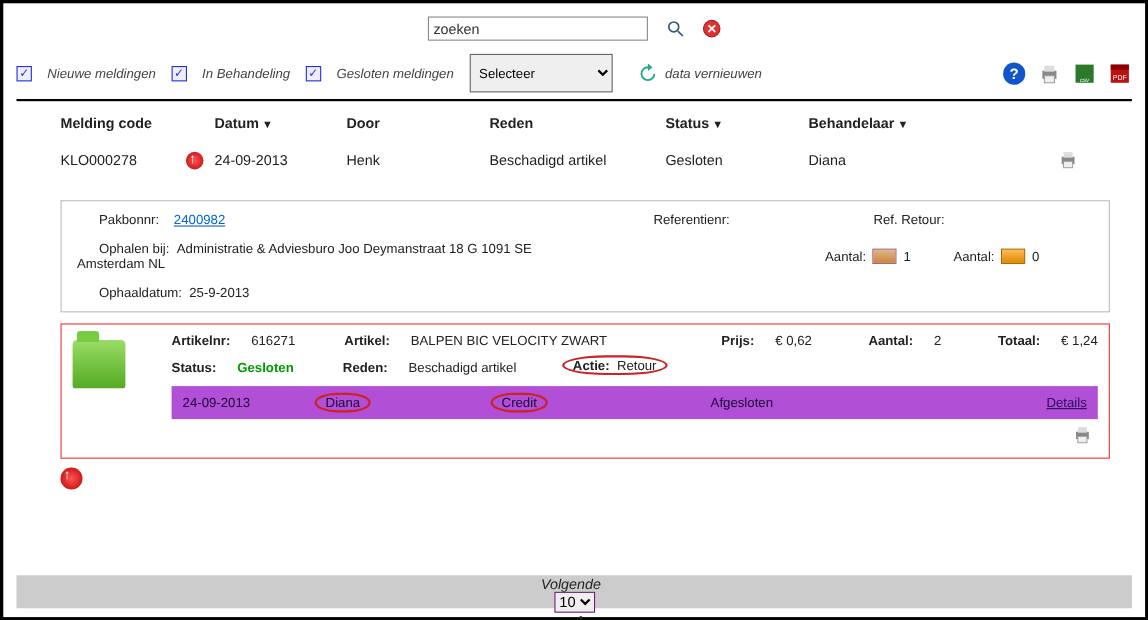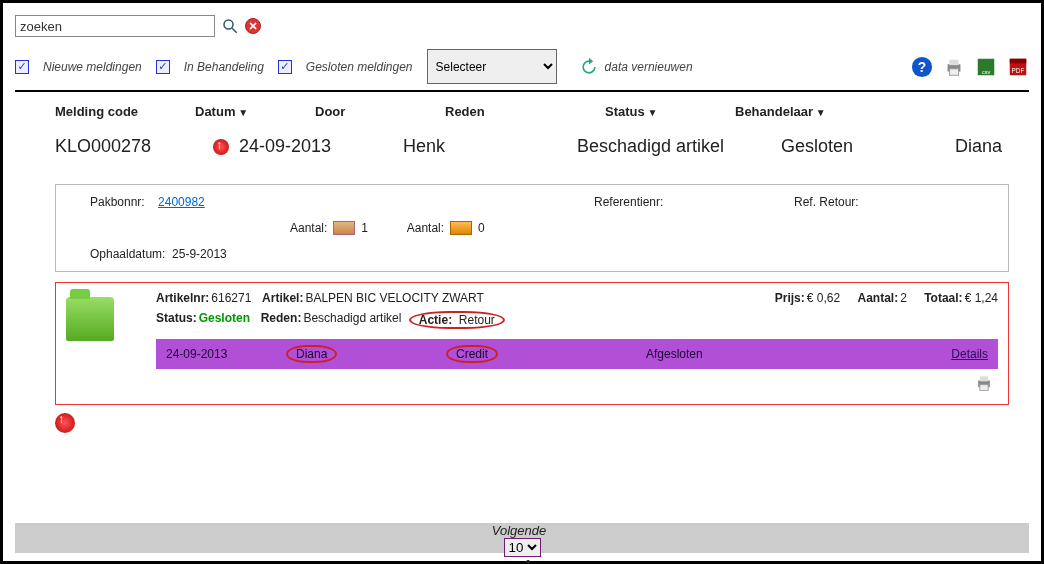--- a/index.html
+++ b/index.html
@@ -1,51 +1,51 @@
 <!DOCTYPE html>
 <html><head>
 <meta charset="utf-8">
 <style>
   * { box-sizing: border-box; }
   body { margin:0; font-family: Arial, Helvetica, sans-serif; font-size:12px; color:#222; background:#fff;}
   .wrap { width:1044px; height:564px; border:3px solid #000; padding:8px 12px 0 12px; background:#fff; position:relative;}
-  .topbar { display:flex; align-items:center; gap:6px; margin:4px 0 12px 0;}
+  .topbar { display:flex; align-items:center; gap:16px; margin:4px 0 12px 0;justify-content:center;}
   .search { width:200px; height:22px; border:1px solid #888; padding:2px 4px; font-size:13px; color:#333;}
   .mag { width:18px; height:18px; cursor:pointer;}
   .xbtn { width:16px;height:16px;border-radius:50%; background:#d33; color:#fff; display:flex;align-items:center;justify-content:center;font-weight:bold; font-size:11px; cursor:pointer; border:1px solid #a22;}
   .filterrow { display:flex; align-items:center; gap:14px; margin-bottom:6px;}
   .chk { width:14px;height:14px;border:1px solid #23d; display:inline-flex;align-items:center;justify-content:center; color:#23d; font-size:11px; background:#eef;}
   .filterlabel { font-style:italic; color:#444;}
   .sel { border:1px solid #666; height:35px; font-size:12px; padding:0 4px; width:130px;}
   .refresh { display:flex; align-items:center; gap:6px; margin-left:8px;}
   .refresh .ic { width:20px;height:20px;}
   .refresh span { font-style:italic; color:#444;}
   .iconbar { margin-left:auto; display:flex; gap:10px; align-items:center;}
   .iconbar .ic { width:22px;height:22px; cursor:pointer; display:flex;align-items:center;justify-content:center; font-size:16px;}
   .hr { border:none; border-top:2px solid #000; margin:4px 0 8px 0;}
   .headers { display:grid; grid-template-columns: 140px 120px 130px 160px 130px 190px 60px; padding:4px 10px 10px 40px; font-weight:bold; font-size:13px;}
   .headers .sortable::after { content:" ▼"; font-size:10px;}
-  .row1 { display:grid; grid-template-columns: 140px 120px 130px 160px 130px 190px 60px; padding:4px 10px 24px 40px; font-size:18px; align-items:center;gap:44px;}
+  .row1 { display:grid; grid-template-columns: 140px 120px 130px 160px 130px 190px 60px; padding:4px 10px 24px 40px; font-size:13px; align-items:center;}
   .uparr { display:inline-block; width:16px;height:16px; border-radius:50%; background:radial-gradient(#f55,#b00); position:relative; margin-right:6px; vertical-align:middle;}
   .uparr::after { content:"↑"; color:#fff; font-weight:bold; position:absolute; left:3px; top:-1px; font-size:12px;}
   .infobox { border:1px solid #bbb; margin:0 20px 10px 40px; padding:10px 14px; font-size:12px; display:grid; grid-template-columns: 1fr 200px 220px; row-gap:12px;}
   .infobox b { font-weight:normal;padding-left:20px;}
   .link { color:#06c; text-decoration:underline; cursor:pointer;}
   .pickupline { grid-column:1 / span 3;}
   .pickupline .cols { display:flex; gap:0;}
   .pickupline .c1 { width:460px;}
   .aantal { display:flex; align-items:center; gap:6px;}
   .boxicon, .palleticon { width:22px; height:14px; display:inline-block;}
   .boxicon { background:linear-gradient(#deb887,#cd853f); border:1px solid #a67;}
   .palleticon { background:linear-gradient(#fb5,#d80); border:1px solid #a60;}
   .redbox { border:1px solid #e33; margin:0 20px 8px 40px; padding:8px 10px 8px 10px; position:relative;}
   .folder { position:absolute; left:10px; top:14px; width:48px;height:44px; background:linear-gradient(#9d6,#5a2); border-radius:4px 4px 2px 2px;}
   .folder::before { content:""; position:absolute; top:-8px; left:4px; width:20px; height:10px; background:#7c4; border-radius:3px 3px 0 0;}
   .artmeta { margin-left:90px; font-size:12px;}
-  .artrow { display:flex; gap:2px; margin-bottom:6px; flex-wrap:wrap;}
+  .artrow { display:flex; gap:19px; margin-bottom:6px; flex-wrap:wrap;align-items:flex-end;}
   .artrow .lab { font-weight:bold;}
   .green { color:#090; font-weight:bold;}
   .redcirc { display:inline-block; border:2px solid #c22; border-radius:50%/60%; padding:0 8px;}
   .bar { background:#b14fd6; color:#1a0633; margin:10px 0 4px 90px; display:grid; grid-template-columns: 120px 160px 200px 180px 1fr; padding:6px 10px; align-items:center; font-size:12px;}
   .bar .det { color:#2b0a5a; text-decoration:underline; text-align:right; cursor:pointer;}
   .printer { text-align:right; margin:2px 4px 0 0;}
   .printer svg { width:20px;height:20px;}
   .bigarrow { margin:6px 0 0 40px;}
   .footer { position:absolute; left:12px; right:12px; bottom:8px; background:#ccc; height:30px; display:flex; align-items:center; padding:0 12px; font-size:13px;flex-direction:column;}
   .footer .lab { font-style:italic; margin-right:6px;}
@@ -140,20 +140,21 @@
         </svg></div>
   </div>
 
   <div class="infobox">
     <div><b>Pakbonnr:</b>&nbsp;&nbsp;&nbsp;&nbsp;<span class="link">2400982</span></div>
     <div><b>Referentienr:</b></div>
     <div><b>Ref. Retour:</b></div>
 
     <div class="pickupline">
       <div class="cols">
+        <div class="c1"><b>Ophalen bij:</b>&nbsp;&nbsp;<span>Administratie &amp; Adviesburo Joo Deymanstraat 18 G 1091 SE Amsterdam NL</span></div>
         <div style="width:200px"></div>
         <div class="aantal">
           <b>Aantal:</b>
           <span class="boxicon"></span>
           <span>1</span>
           &nbsp;&nbsp;
           <b>Aantal:</b>
           <span class="palleticon"></span>
           <span>0</span>
         </div>

